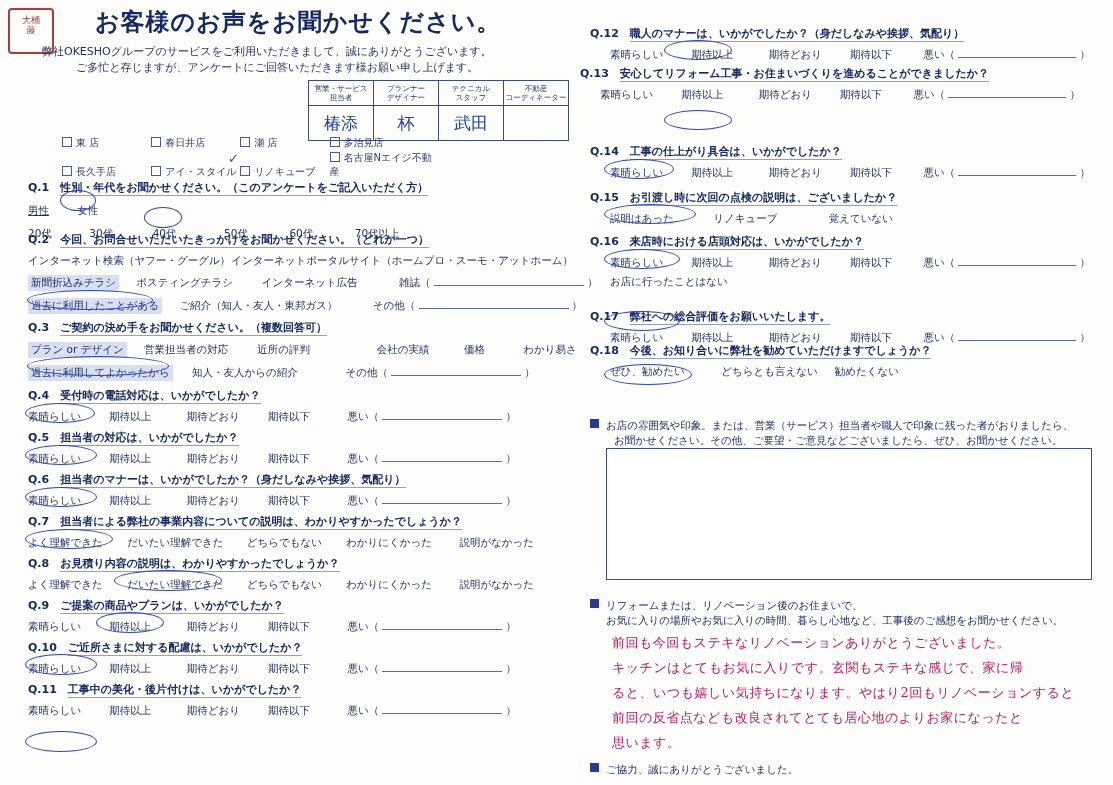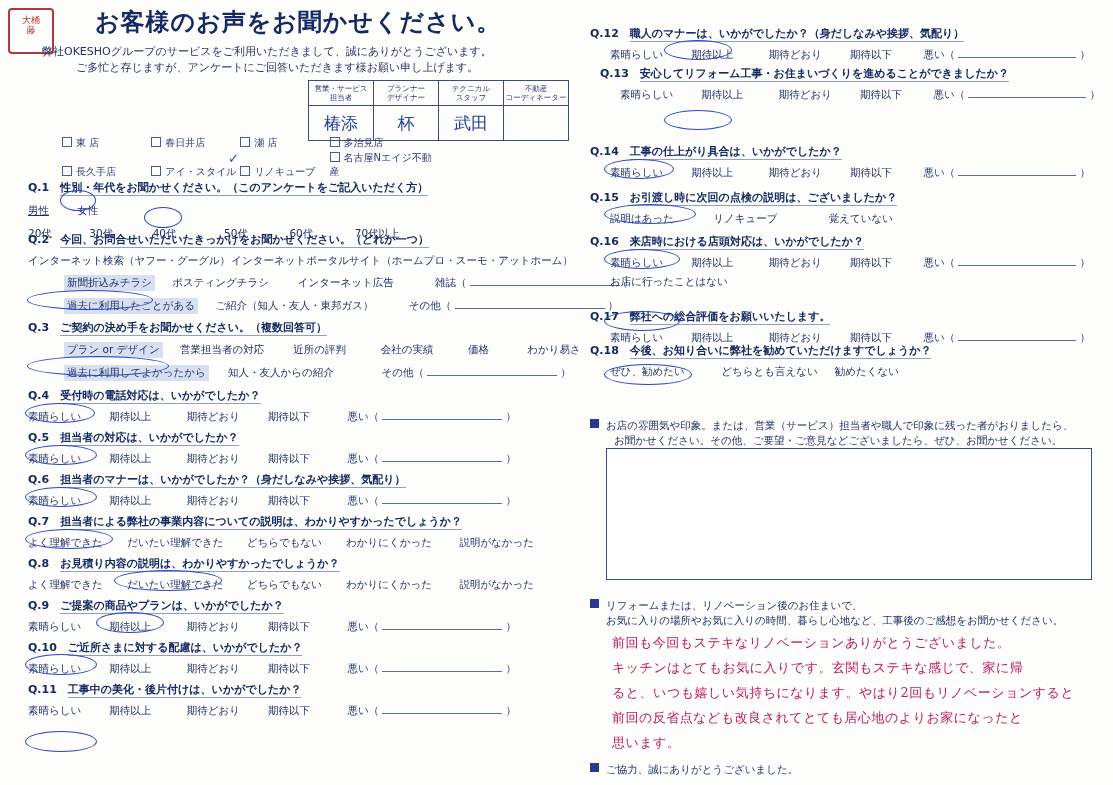--- a/index.html
+++ b/index.html
@@ -55,21 +55,21 @@
   .stores .it{display:inline-block;width:86px;}
   .stores .it.w{width:110px;}
   .box{display:inline-block;width:8px;height:8px;border:1px solid #4a5a98;margin-right:4px;vertical-align:-1px;}
 
   
   .q{position:absolute;font-size:11px;color:#152a63;}
   .qh{font-weight:bold;white-space:nowrap;}
   .qh .underline{text-decoration:none;border-bottom:1px solid #8fa0cf;padding-bottom:1px;}
   .opts{margin-top:7px;white-space:nowrap;font-size:10.5px;color:#1e2f68;}
   .opt{display:inline-block;}
-  .shade{background:#d8dff0;padding:1px 3px;margin-left:36px;}
+  .shade{background:#d8dff0;padding:1px 3px;}
   .bar{display:inline-block;border-bottom:1px solid #5a6aa8;}
 
   
   .circ{
     position:absolute;
     border:1.6px solid #2b44c8;
     border-radius:50%;
     pointer-events:none;
   }
 
@@ -172,21 +172,21 @@
     </div>
   </div>
   <div class="circ" style="left:27px;top:290px;width:124px;height:18px;"></div>
 
   <div class="q" style="left:28px;top:320px;">
     <div class="qh"><span>Q.3</span>　<span class="underline">ご契約の決め手をお聞かせください。（複数回答可）</span></div>
     <div class="opts">
       <span class="opt shade">プラン or デザイン</span>
       <span class="opt" style="margin-left:14px;width:110px;">営業担当者の対応</span>
       <span class="opt" style="width:84px;">近所の評判</span>
-      <span class="opt" style="width:84px;">会社の実績</span>
+      <span class="opt" style="width:84px;margin-left:32px;">会社の実績</span>
       <span class="opt" style="width:56px;">価格</span>
       <span class="opt">わかり易さ</span>
     </div>
     <div class="opts">
       <span class="opt shade">過去に利用してよかったから</span>
       <span class="opt" style="margin-left:16px;width:150px;">知人・友人からの紹介</span>
       <span class="opt">その他（</span>
       <span class="bar" style="width:130px;"></span>
       <span class="opt">）</span>
     </div>
@@ -308,21 +308,21 @@
       <span class="opt" style="width:74px;">期待以上</span>
       <span class="opt" style="width:78px;">期待どおり</span>
       <span class="opt" style="width:70px;">期待以下</span>
       <span class="opt">悪い（</span>
       <span class="bar" style="width:118px;"></span>
       <span class="opt">）</span>
     </div>
   </div>
   <div class="circ" style="left:664px;top:40px;width:66px;height:18px;"></div>
 
-  <div class="q" style="left:600px;top:66px;">
+  <div class="q" style="left:580px;top:66px;">
     <div class="qh"><span>Q.13</span>　<span class="underline">安心してリフォーム工事・お住まいづくりを進めることができましたか？</span></div>
     <div class="opts" style="margin-left:20px;">
       <span class="opt" style="width:78px;">素晴らしい</span>
       <span class="opt" style="width:74px;">期待以上</span>
       <span class="opt" style="width:78px;">期待どおり</span>
       <span class="opt" style="width:70px;">期待以下</span>
       <span class="opt">悪い（</span>
       <span class="bar" style="width:118px;"></span>
       <span class="opt">）</span>
     </div>

